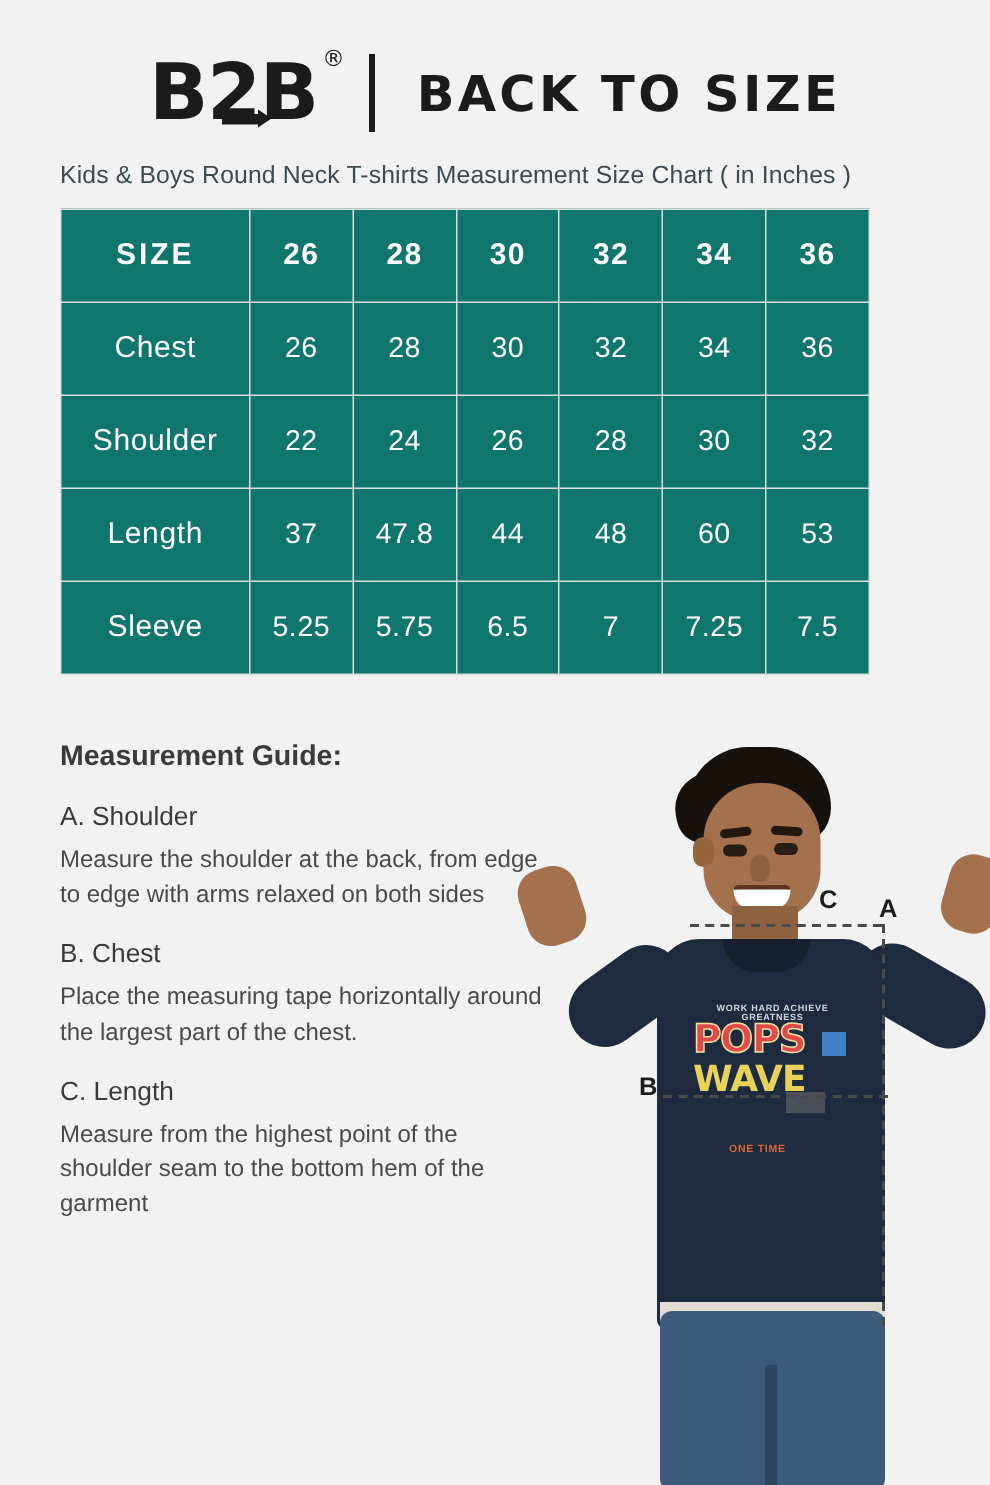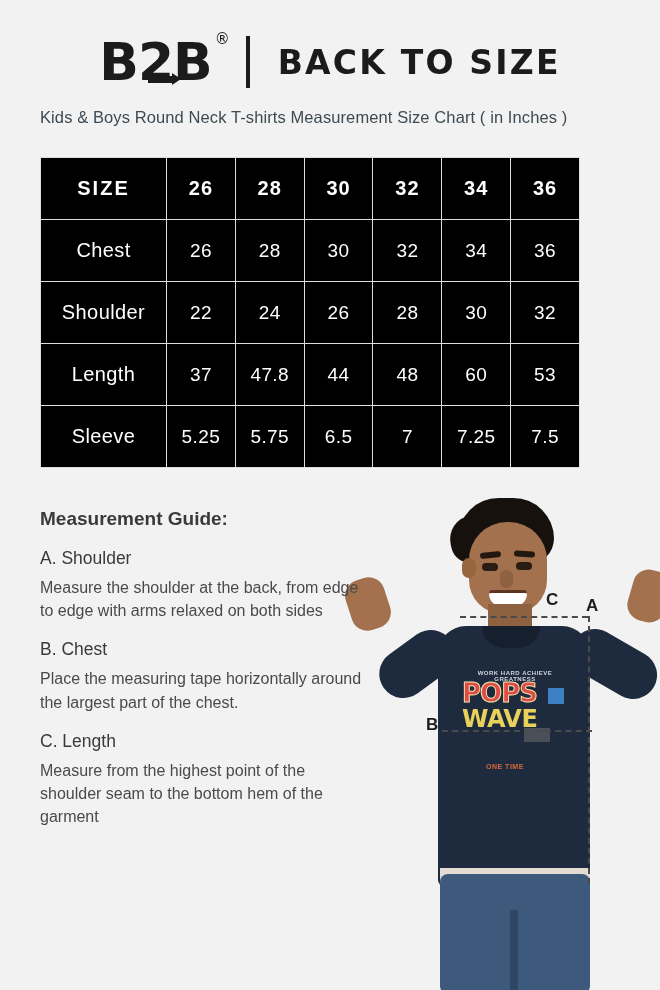--- a/index.html
+++ b/index.html
@@ -78,24 +78,23 @@
     color: #3e4a52;
     padding: 6px 0 12px 40px;
     letter-spacing: 0.1px;
   }
 
   
   .table-wrap { padding: 0 40px; }
   table {
     width: 540px;
     border-collapse: collapse;
-    background: #000000;
+    background: #0f766e;
     color: #ffffff;
     table-layout: fixed;
-    margin-top: 18px;
   }
   table td {
     border: 1px solid #dddddd;
     text-align: center;
     height: 62px;
     font-size: 19px;
     font-weight: 400;
     letter-spacing: 0.4px;
   }
   table tr td:first-child {
@@ -105,21 +104,21 @@
   table tr:first-child td {
     font-weight: 700;
     font-size: 20px;
     letter-spacing: 1px;
   }
   table tr:first-child td:first-child { letter-spacing: 2px; }
 
   
   .guide {
     position: absolute;
-    top: 508px;
+    top: 494px;
     left: 40px;
     width: 330px;
     z-index: 3;
   }
   .guide-title {
     font-size: 19px;
     font-weight: 700;
     color: #3a3a3a;
     margin-bottom: 18px;
   }

